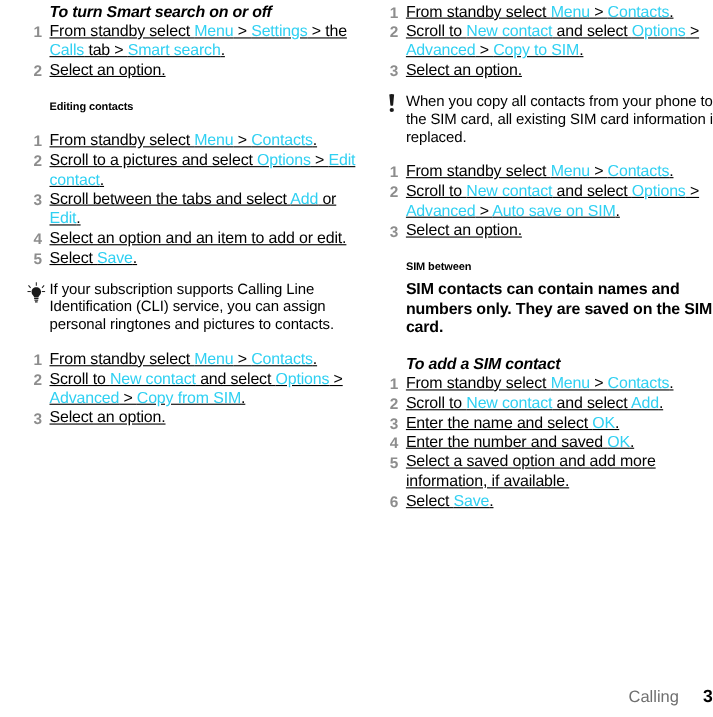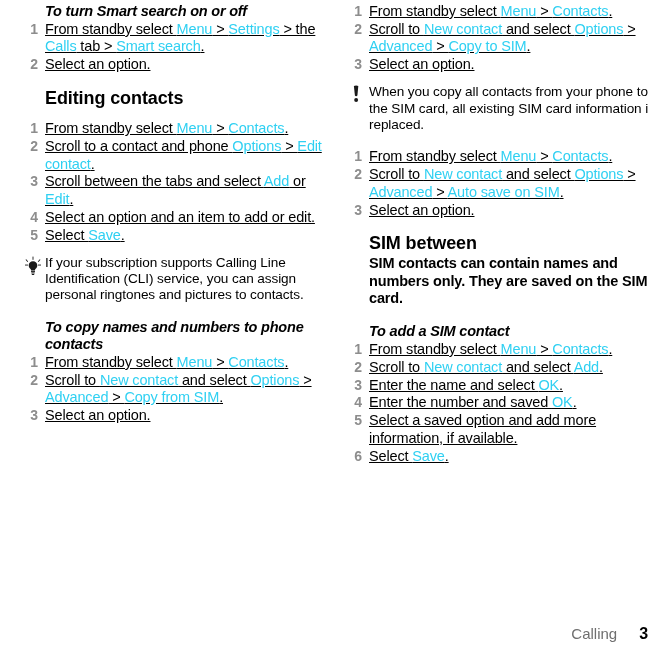--- a/index.html
+++ b/index.html
@@ -30,21 +30,21 @@
   .task-heading {
     font-weight: bold;
     font-style: italic;
     font-size: 14.5px;
     line-height: 17px;
     margin: 0 0 1px 22px;
     letter-spacing: -0.2px;
   }
   .section-heading {
     font-weight: bold;
-    font-size: 18px;
+    font-size: 10px;
     line-height: 18px;
     margin: 0 0 3px 22px;
     letter-spacing: -0.1px;
   }
   .gap-lg { height: 15px; }
   .gap-md { height: 10px; }
   .gap-xs { height: 3px; }
 
   
   ol.steps {
@@ -147,21 +147,21 @@
       </ol>
 
     <div class="gap-lg"></div>
 
     <div class="section-heading">Editing contacts</div>
 
     <div class="gap-md"></div>
 
     <ol class="steps">
         <li><span>From standby select </span><span class="ui">Menu</span><span> &gt;  </span><span class="ui">Contacts</span><span>.</span></li>
-        <li><span>Scroll to a contact and phone </span><span class="ui">Options</span><span> &gt; </span><span class="ui">Edit contact</span><span>.</span></li>
+        <li><span>Scroll to a pictures and select </span><span class="ui">Options</span><span> &gt; </span><span class="ui">Edit contact</span><span>.</span></li>
         <li><span>Scroll between the tabs and select </span><span class="ui">Add</span><span> or </span><span class="ui">Edit</span><span>.</span></li>
         <li><span>Select an option and an item to add or edit.</span></li>
         <li><span>Select </span><span class="ui">Save</span><span>.</span></li>
       </ol>
 
     <div class="gap-md"></div>
 
     <div class="note">
       <span class="note-icon">
         <svg width="20" height="22" viewBox="0 0 20 22" aria-hidden="true">
@@ -176,21 +176,20 @@
             <rect x="3.4" y="3.1" width="0.9" height="3.0" transform="rotate(-40 3.85 4.6)"></rect>
             <rect x="15.7" y="3.1" width="0.9" height="3.0" transform="rotate(40 16.15 4.6)"></rect>
           </g>
         </svg>
       </span>
       <span class="note-text">If your subscription supports Calling Line Identification (CLI) service, you can assign personal ringtones and pictures to contacts.</span>
     </div>
 
     <div class="gap-lg"></div>
 
-    <div class="task-heading">To copy names and numbers to phone contacts</div>
     <ol class="steps">
         <li><span>From standby select </span><span class="ui">Menu</span><span> &gt;  </span><span class="ui">Contacts</span><span>.</span></li>
         <li><span>Scroll to </span><span class="ui">New contact</span><span> and select </span><span class="ui">Options</span><span> &gt; </span><span class="ui">Advanced</span><span> &gt; </span><span class="ui">Copy from SIM</span><span>.</span></li>
         <li><span>Select an option.</span></li>
       </ol>
 
   </div>
 
   <div class="col-r">
 

